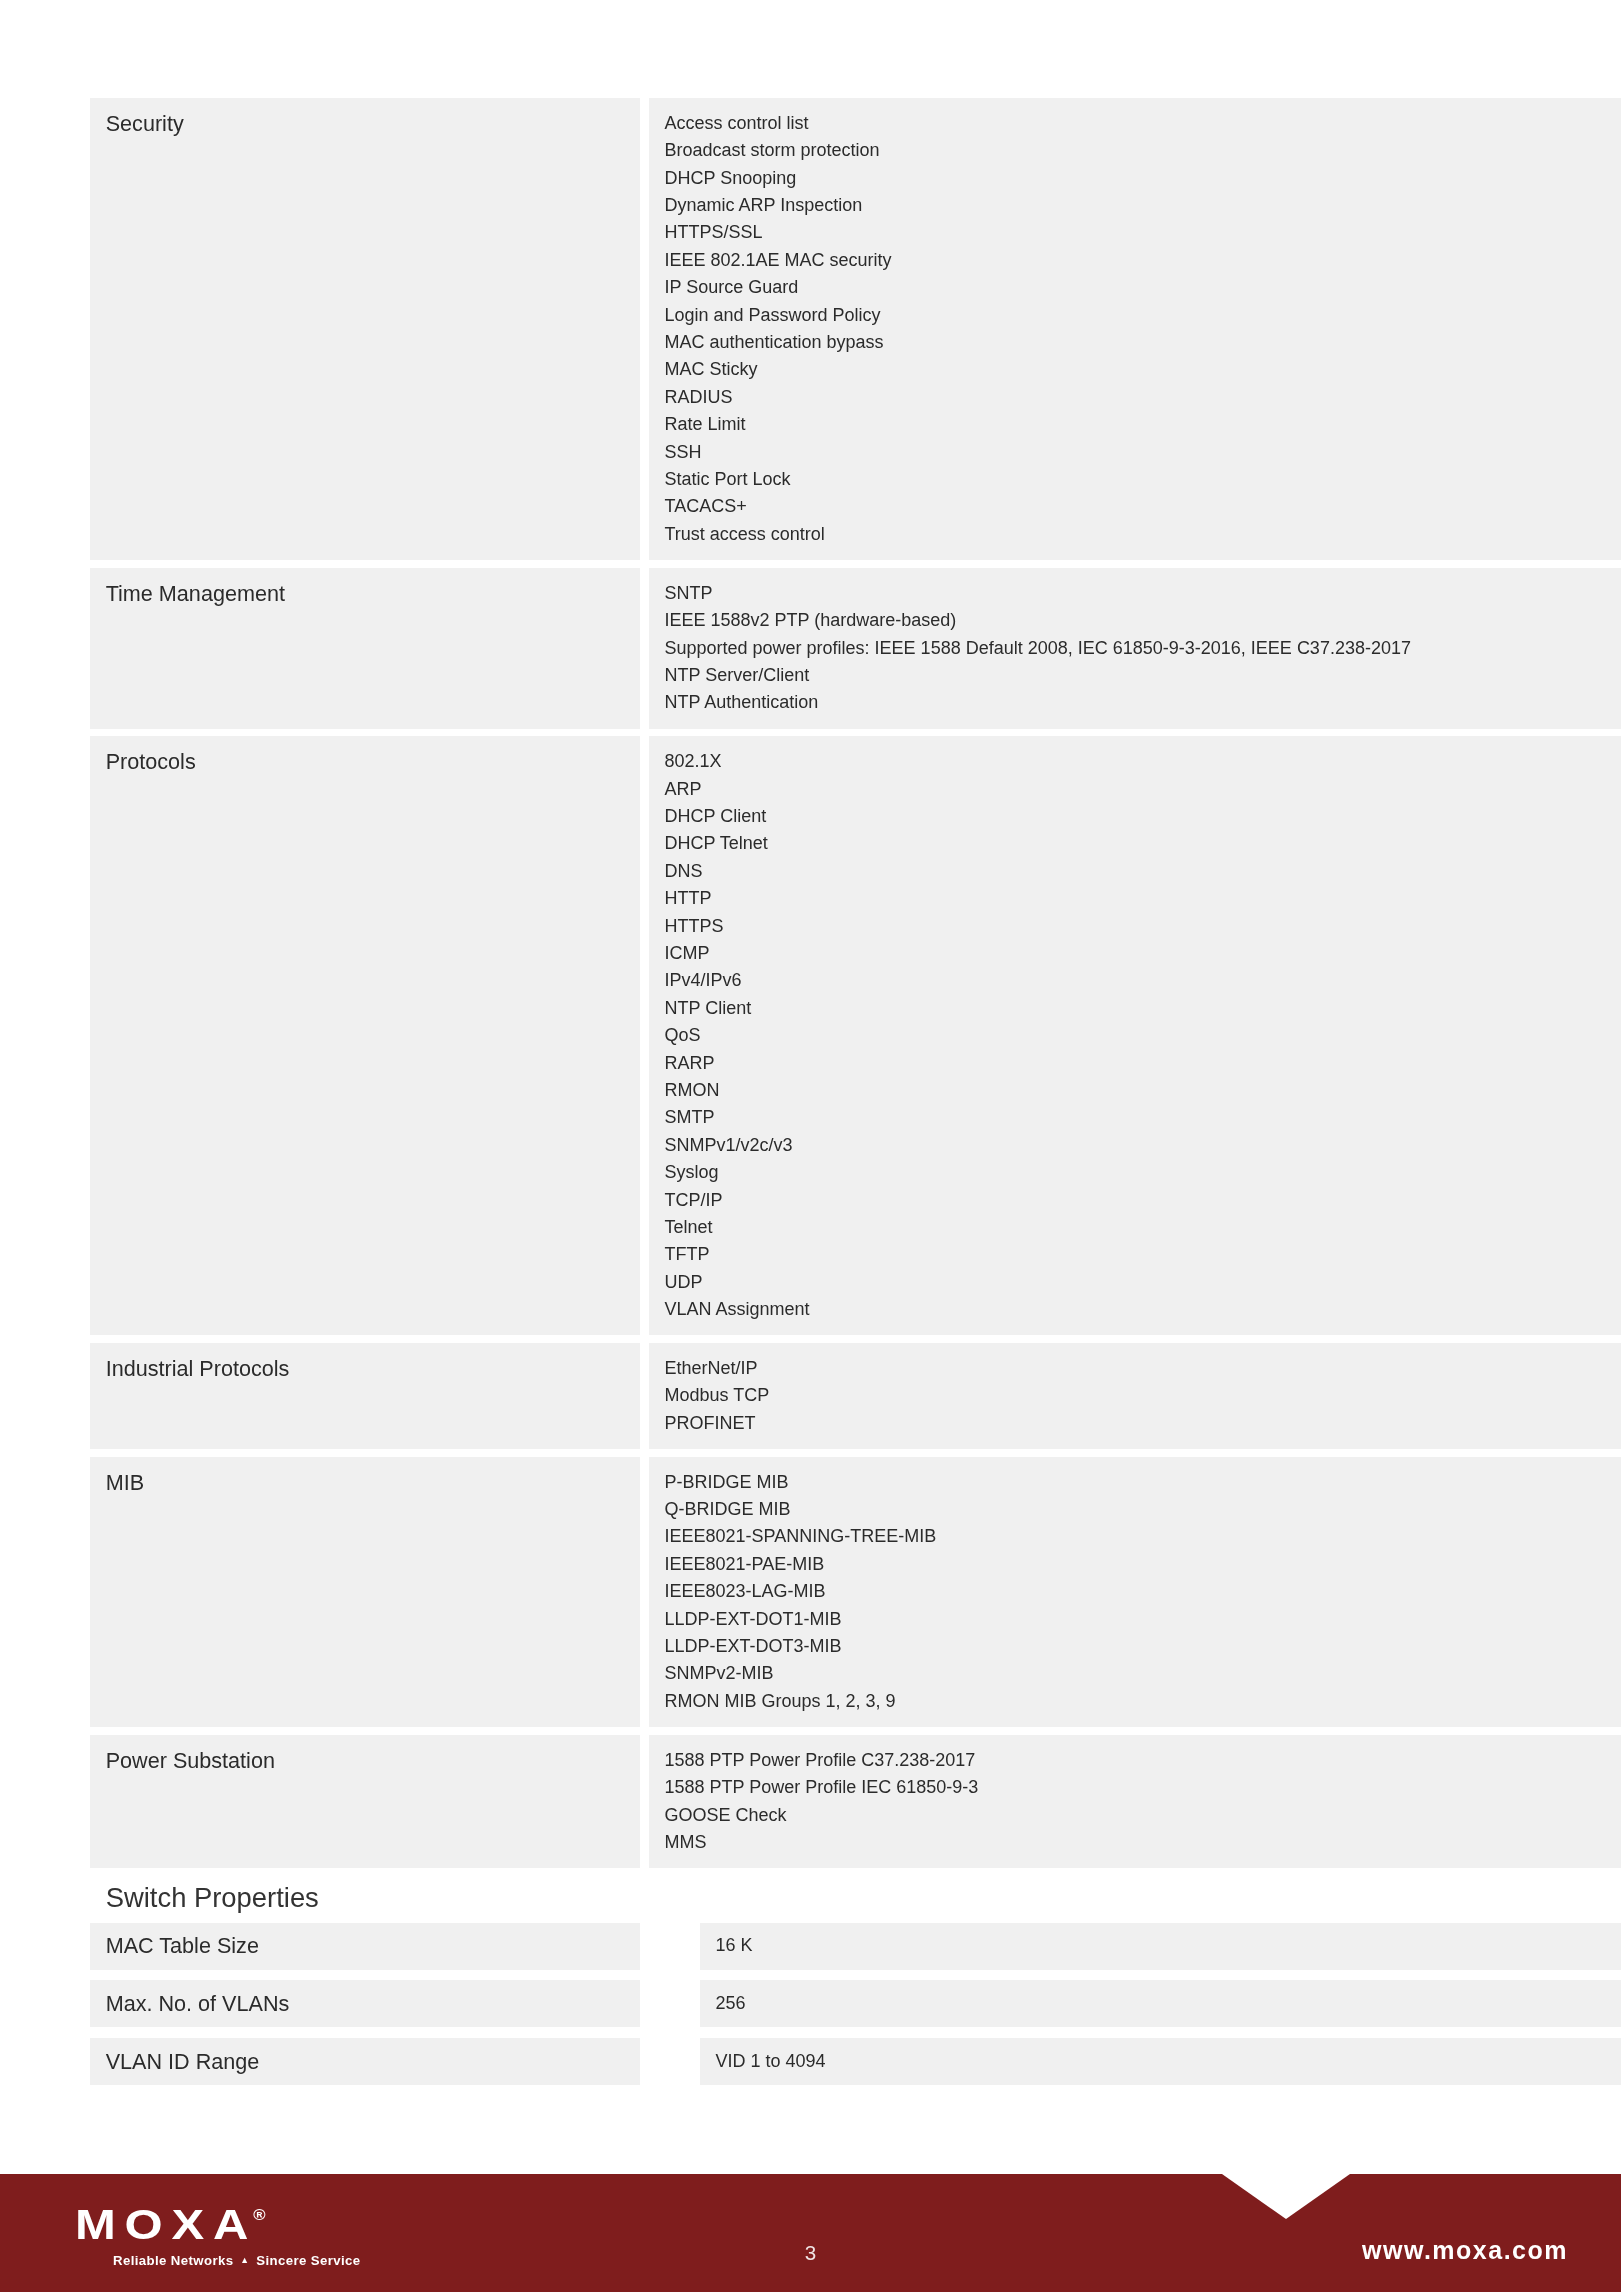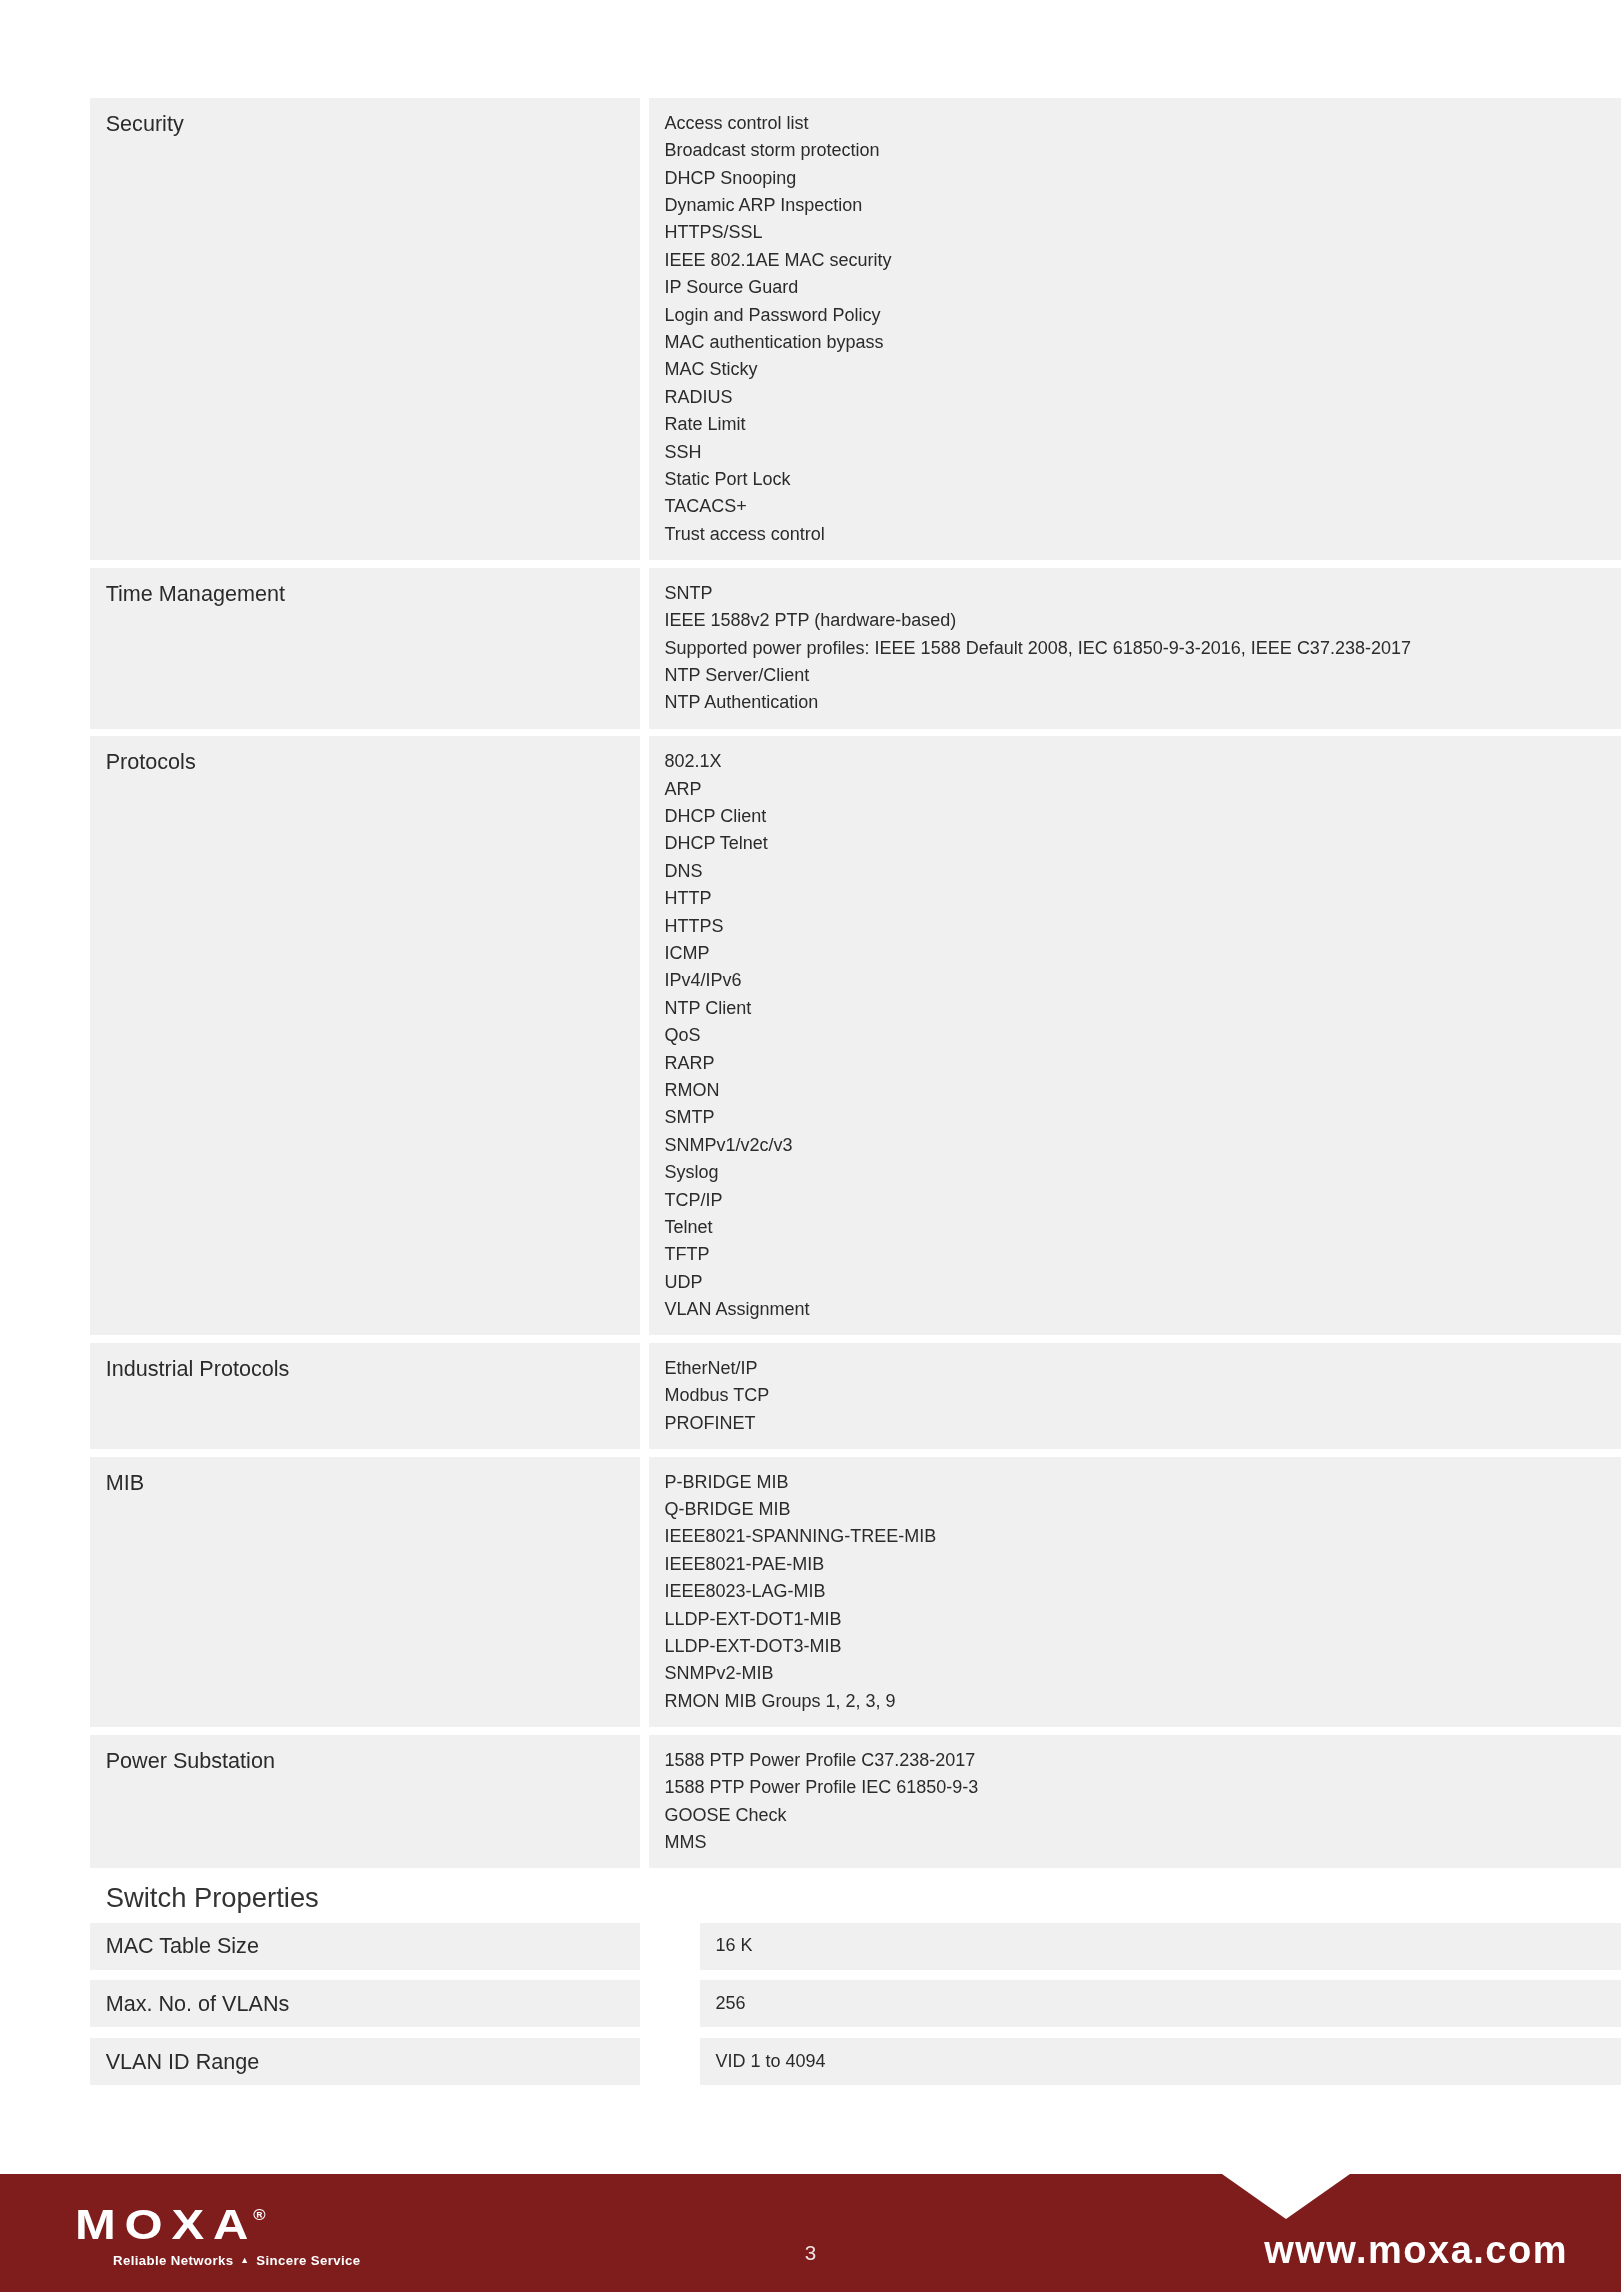--- a/index.html
+++ b/index.html
@@ -50,21 +50,21 @@
     margin-top:3.9px;font-size:13.2px;font-weight:bold;letter-spacing:0.4px;
     display:flex;align-items:center;gap:6.9px;white-space:nowrap;padding-left:38px;
   }
   .triangle-glyph{font-size:8.8px;line-height:8.8px;}
   .page-num{
     position:absolute;left:0;right:0;top:67px;text-align:center;
     color:rgba(255,255,255,0.88);font-size:20.6px;line-height:23.5px;
   }
   .site{
     position:absolute;right:53px;top:61px;color:#ffffff;
-    font-size:38px;font-weight:bold;letter-spacing:1.5px;
+    font-size:25px;font-weight:bold;letter-spacing:1.5px;
     text-decoration:none;line-height:31px;
   }
 </style>
 </head>
 <body>
 
 <div class="page">
 
   <main class="content">
     <div id="spec-table">

